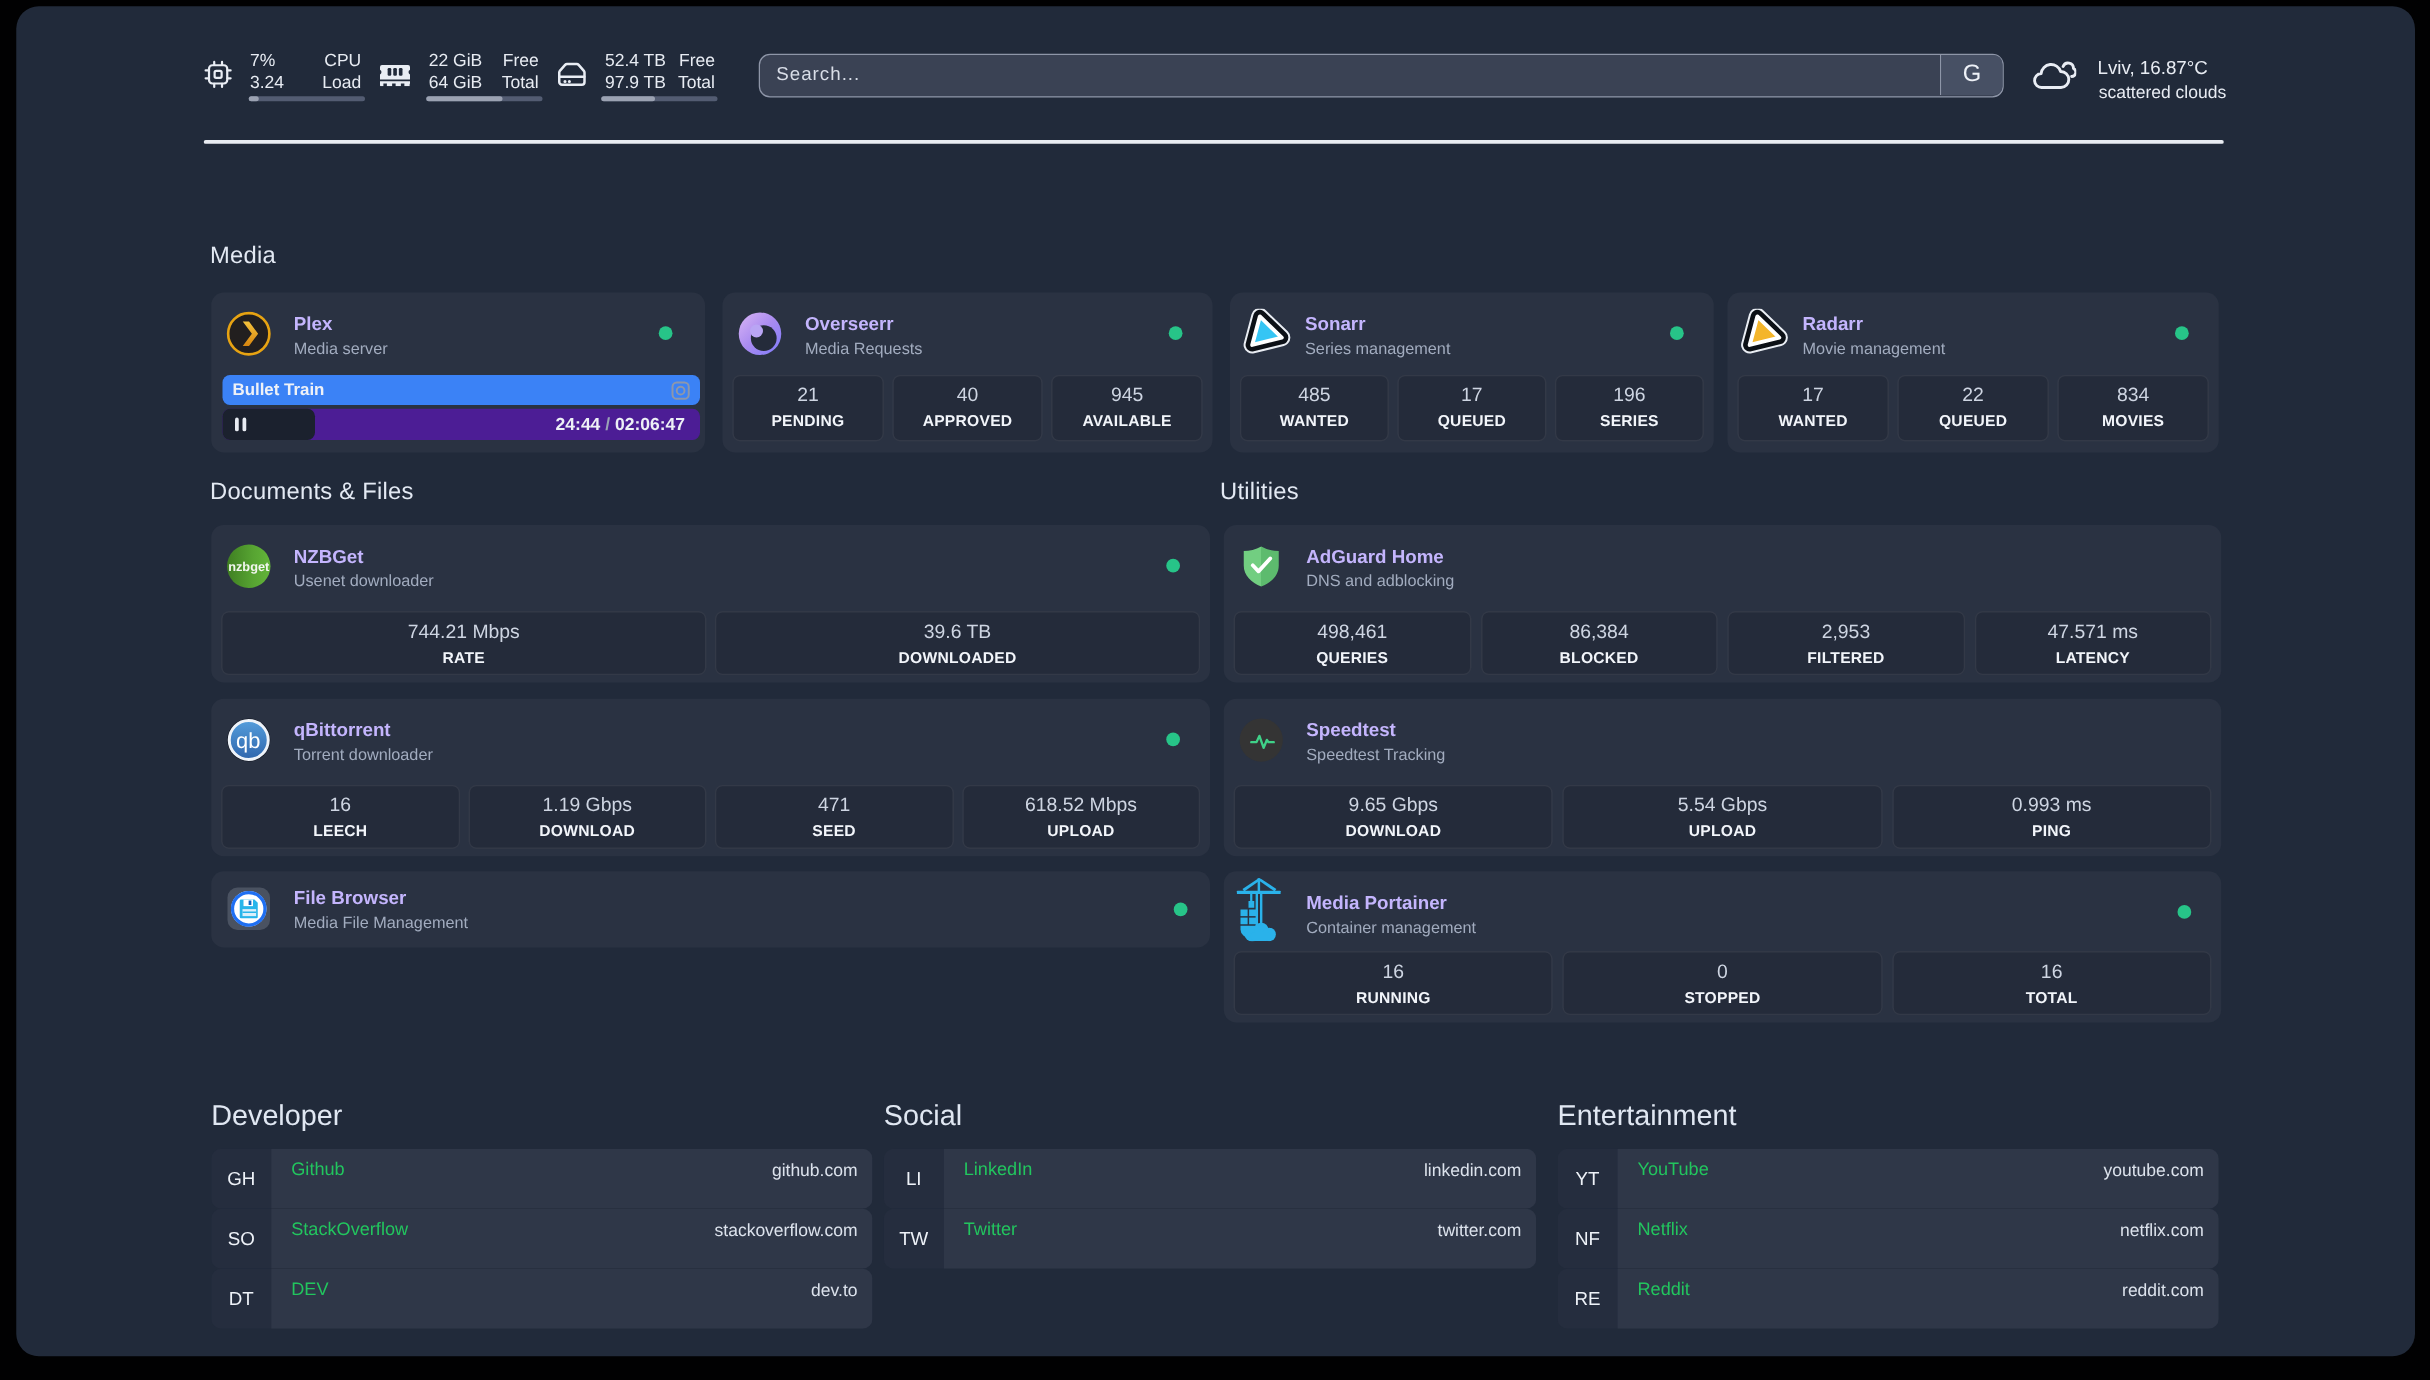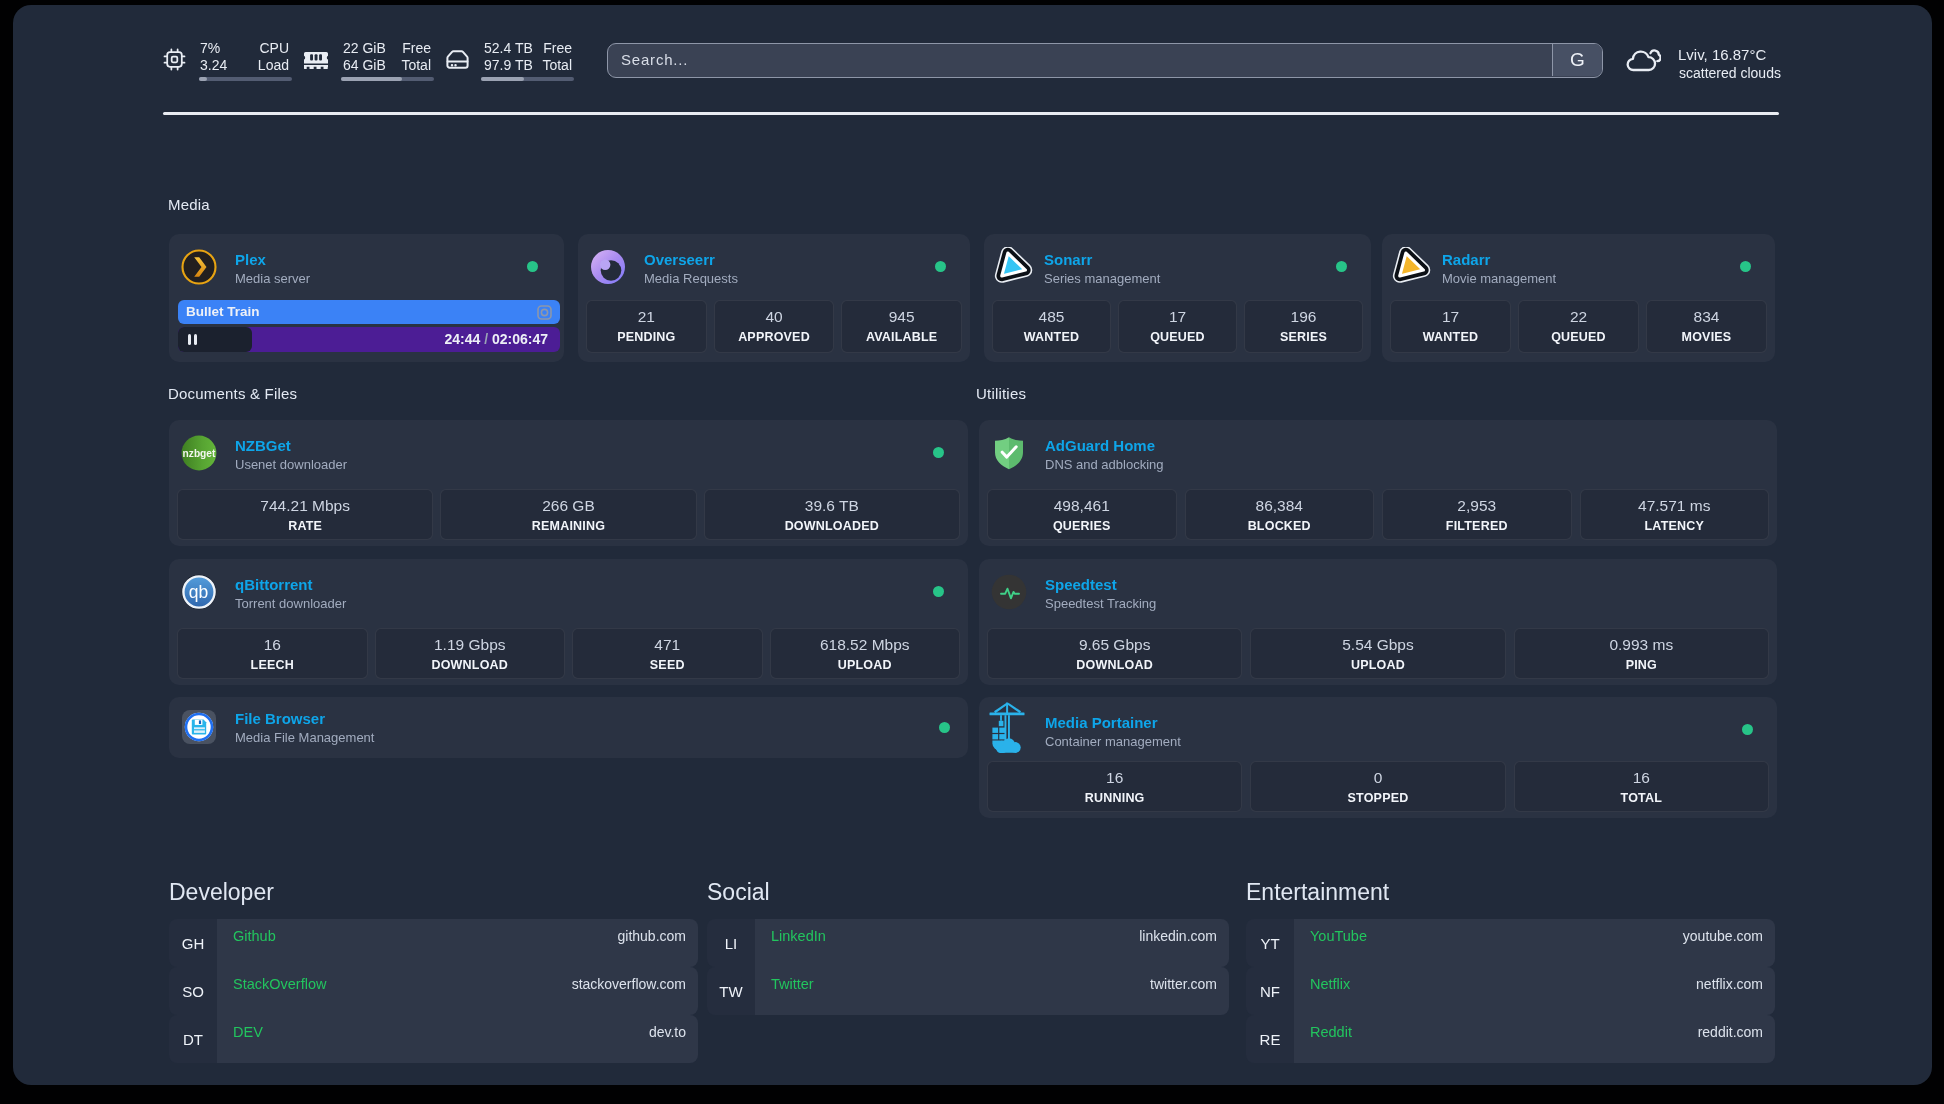--- a/index.html
+++ b/index.html
@@ -1,23 +1,23 @@
 <!DOCTYPE html>
 <html><head>
 <meta charset="utf-8">
 <style>
 * {margin:0;padding:0;box-sizing:border-box}
 html,body {width:1944px;height:1104px;background:#010102;overflow:hidden;
   font-family:"Liberation Sans", sans-serif;}
 .abs {position:absolute}
 #page {position:absolute;left:13px;top:5px;width:1919px;height:1080px;background:#212a3a;border-radius:18px}
-.h1 {position:absolute;font-size:15px;color:#e3e9f3;line-height:26px;font-weight:400;letter-spacing:.2px}
+.h1 {position:absolute;font-size:19px;color:#e3e9f3;line-height:26px;font-weight:400;letter-spacing:.2px}
 .card {position:absolute;background:#2a3242;border-radius:10px}
 .ic {position:absolute;left:12px;top:15px;width:36px;height:36px}
-.t {position:absolute;left:66px;top:17px;font-size:15px;font-weight:700;color:#0ea5e9;line-height:18px}
+.t {position:absolute;left:66px;top:17px;font-size:15px;font-weight:700;color:#c4b5fd;line-height:18px}
 .s {position:absolute;left:66px;top:37px;font-size:13px;color:#a2acbf;line-height:16px}
 .dot {position:absolute;width:11px;height:11px;border-radius:50%;background:#27c488;right:24px;top:27px}
 .stats {position:absolute;left:8px;right:8px;bottom:6px;height:51px;display:flex;gap:7px}
 .mstats {bottom:9px;height:53px}
 .st {flex:1;background:#242b3a;border:1px solid rgba(255,255,255,.07);border-radius:6px;text-align:center;padding-top:6px}
 .sv {font-size:15.5px;color:#ced5e2;line-height:20px}
 .sl {font-size:12.5px;font-weight:700;color:#f2f5fa;line-height:17px;letter-spacing:.2px;margin-top:2px}
 .rtxt {position:absolute;font-size:14px;color:#e8ecf3;line-height:17px}
 .rbar {position:absolute;height:4px;border-radius:2px;background:#535c72;top:77px}
 .rfill {position:absolute;left:0;top:0;height:4px;border-radius:2px;background:#9ba2b2}
@@ -222,24 +222,20 @@
   </svg>
   <div class="t">NZBGet</div>
   <div class="s">Usenet downloader</div>
   <div class="dot"></div>
   <div class="stats">
     <div class="st">
         <div class="sv">744.21 Mbps</div>
         <div class="sl">RATE</div>
       </div>
     <div class="st">
-        <div class="sv">266 GB</div>
-        <div class="sl">REMAINING</div>
-      </div>
-    <div class="st">
         <div class="sv">39.6 TB</div>
         <div class="sl">DOWNLOADED</div>
       </div>
   </div>
 </div>
 
 <div class="card" style="left:169px;top:559px;width:799px;height:126px">
   <svg class="ic" viewBox="0 0 36 36">
     <circle cx="18" cy="18" r="17.2" fill="#10141f"></circle>
     <circle cx="18" cy="18" r="15.6" fill="url(#qbg)" stroke="#eef3f9" stroke-width="2.4"></circle>

